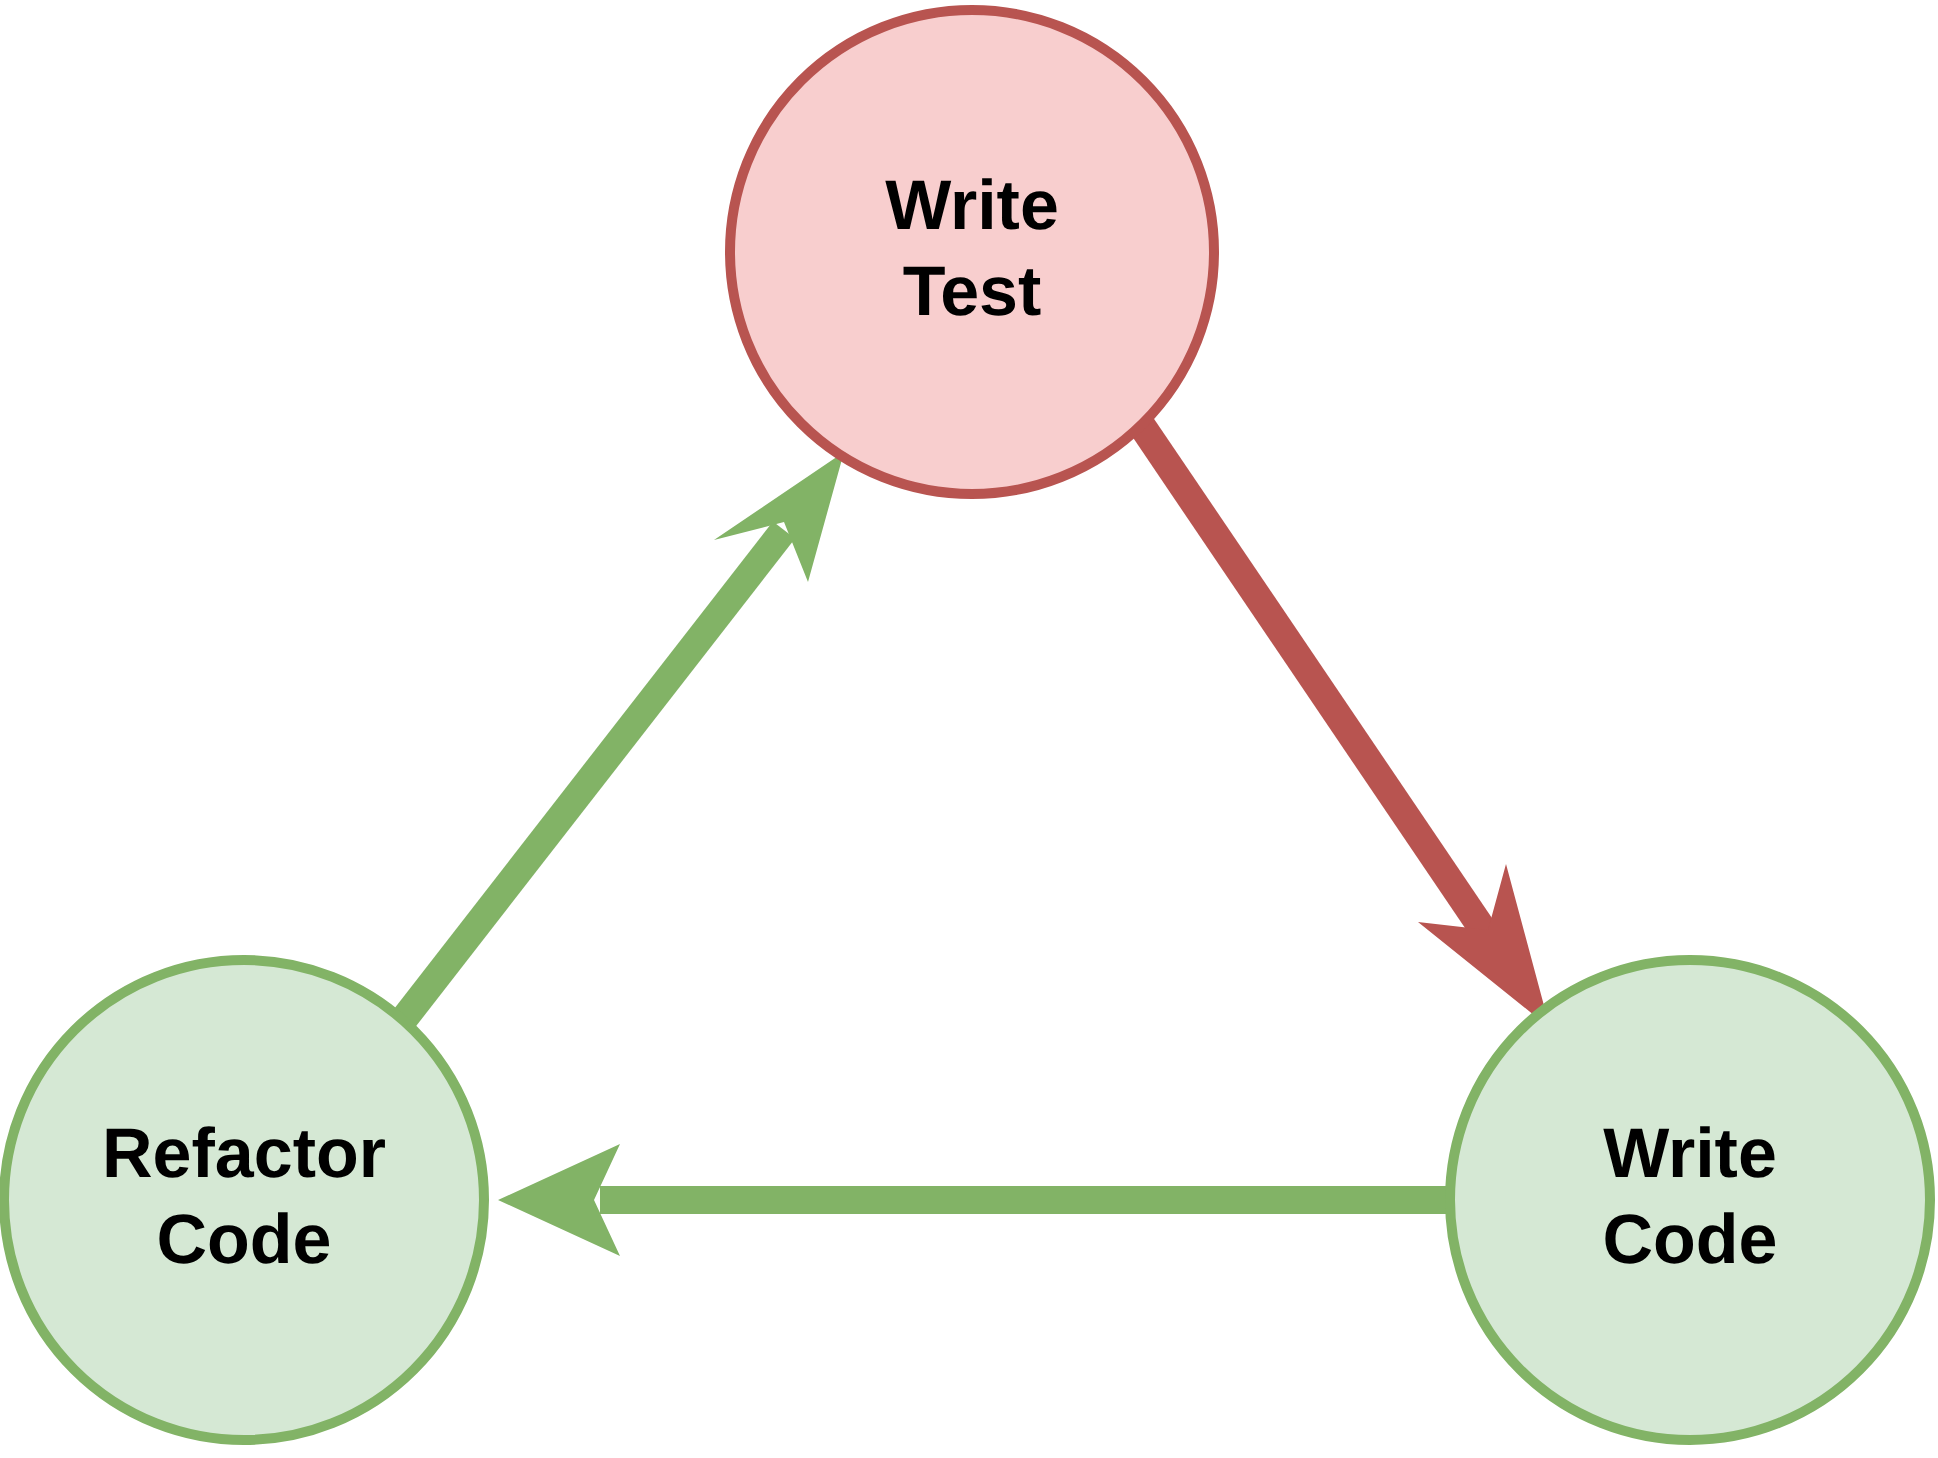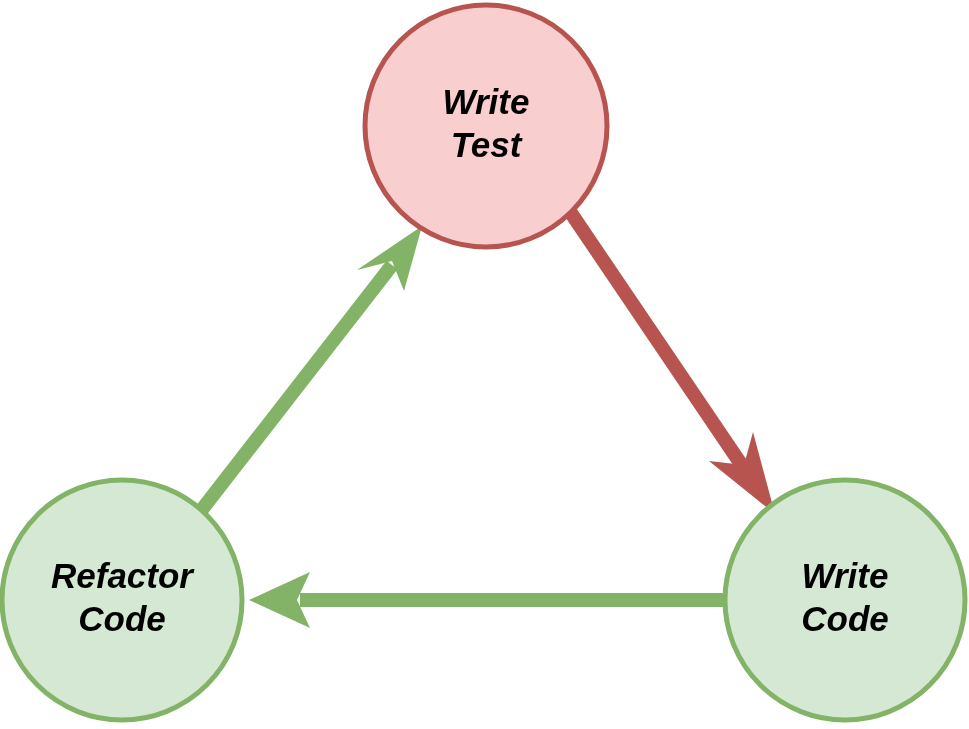--- a/index.html
+++ b/index.html
@@ -10,21 +10,20 @@
   }
   body {
     font-family: "Liberation Sans", sans-serif;
   }
   #canvas {
     position: relative;
     width: 969px;
     height: 729px;
     background: #ffffff;
     overflow: hidden;
-    font-style: italic;
   }
   #diagram-svg {
     position: absolute;
     top: 0;
     left: 0;
     width: 969px;
     height: 729px;
     display: block;
   }
   .node-label {

